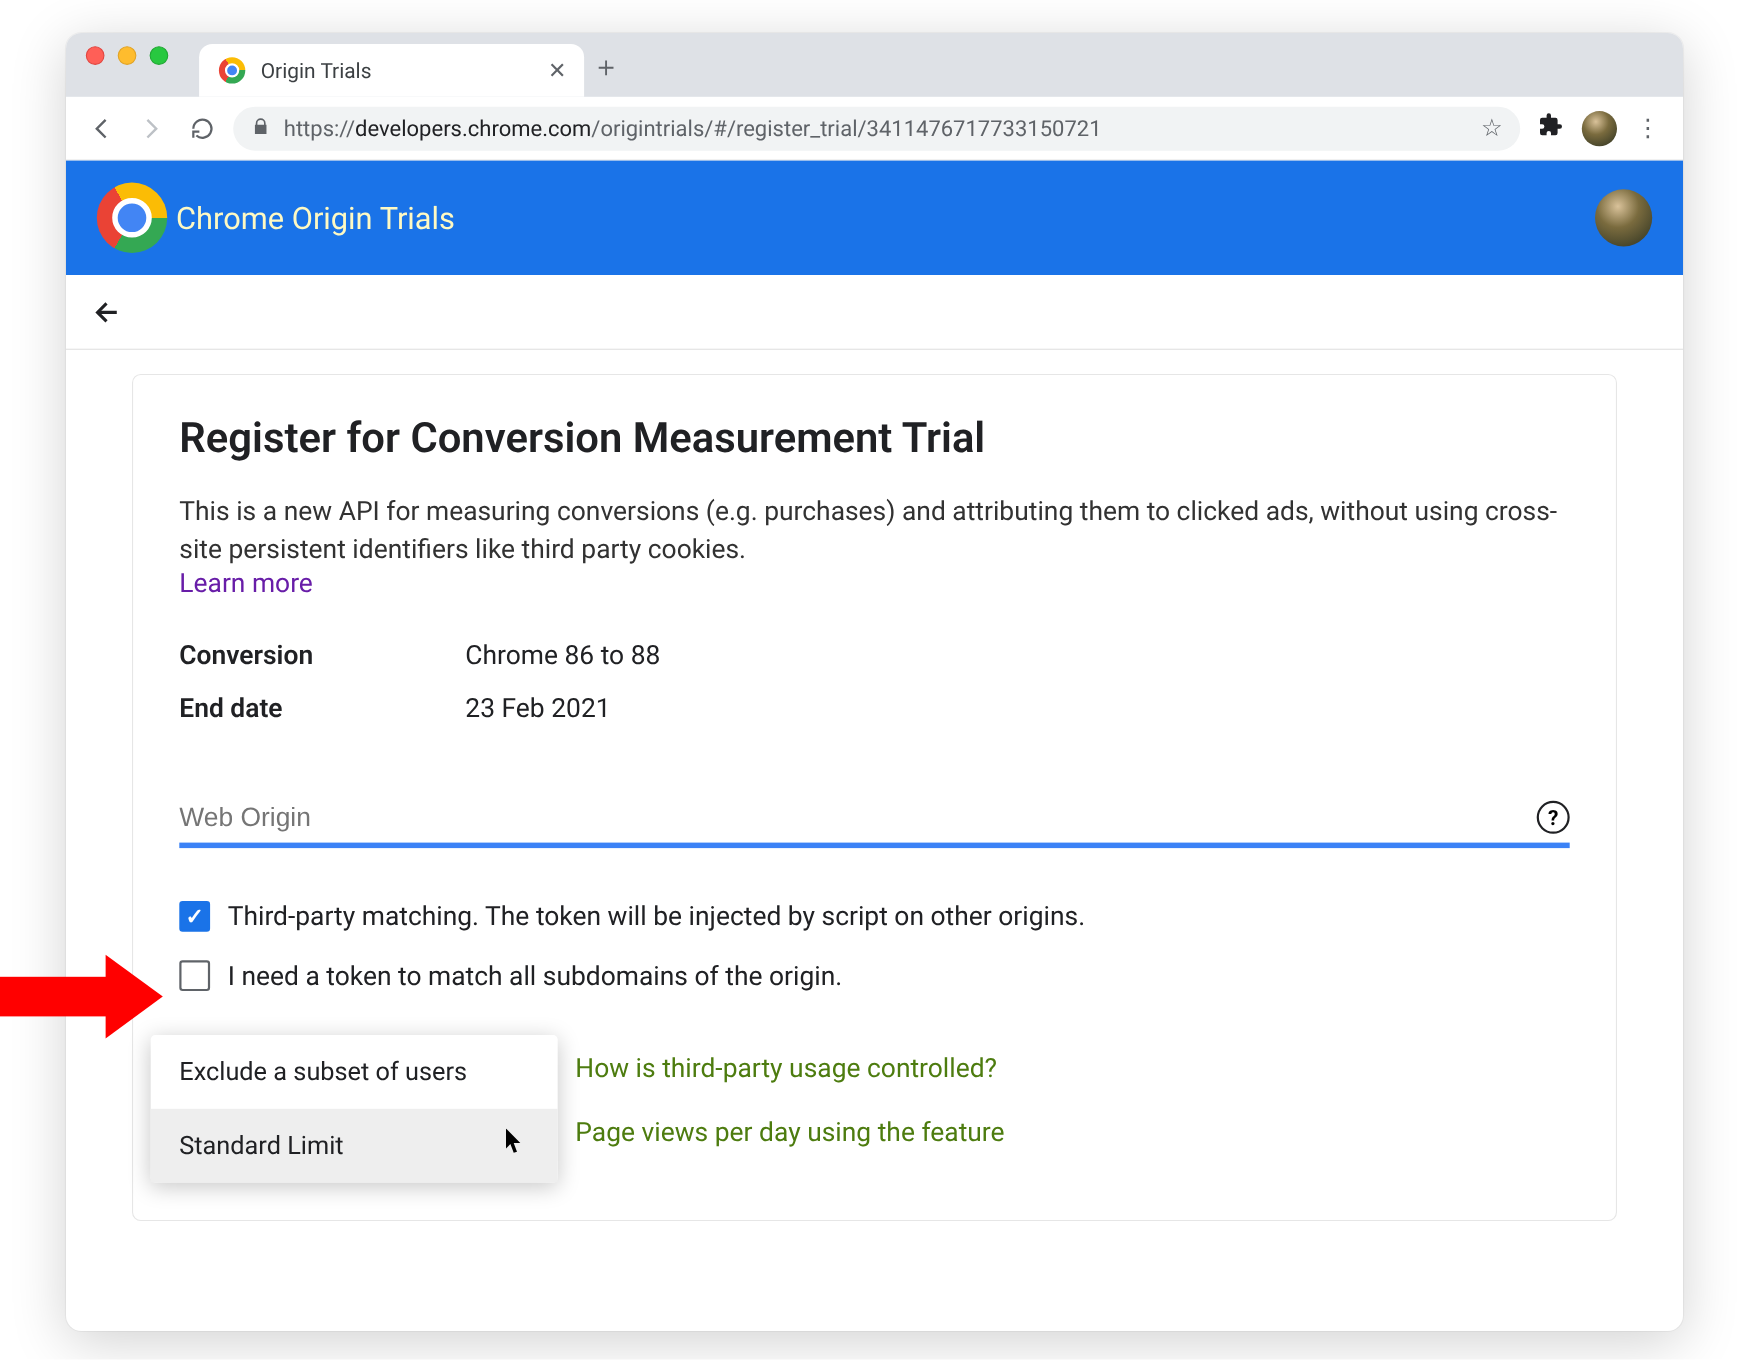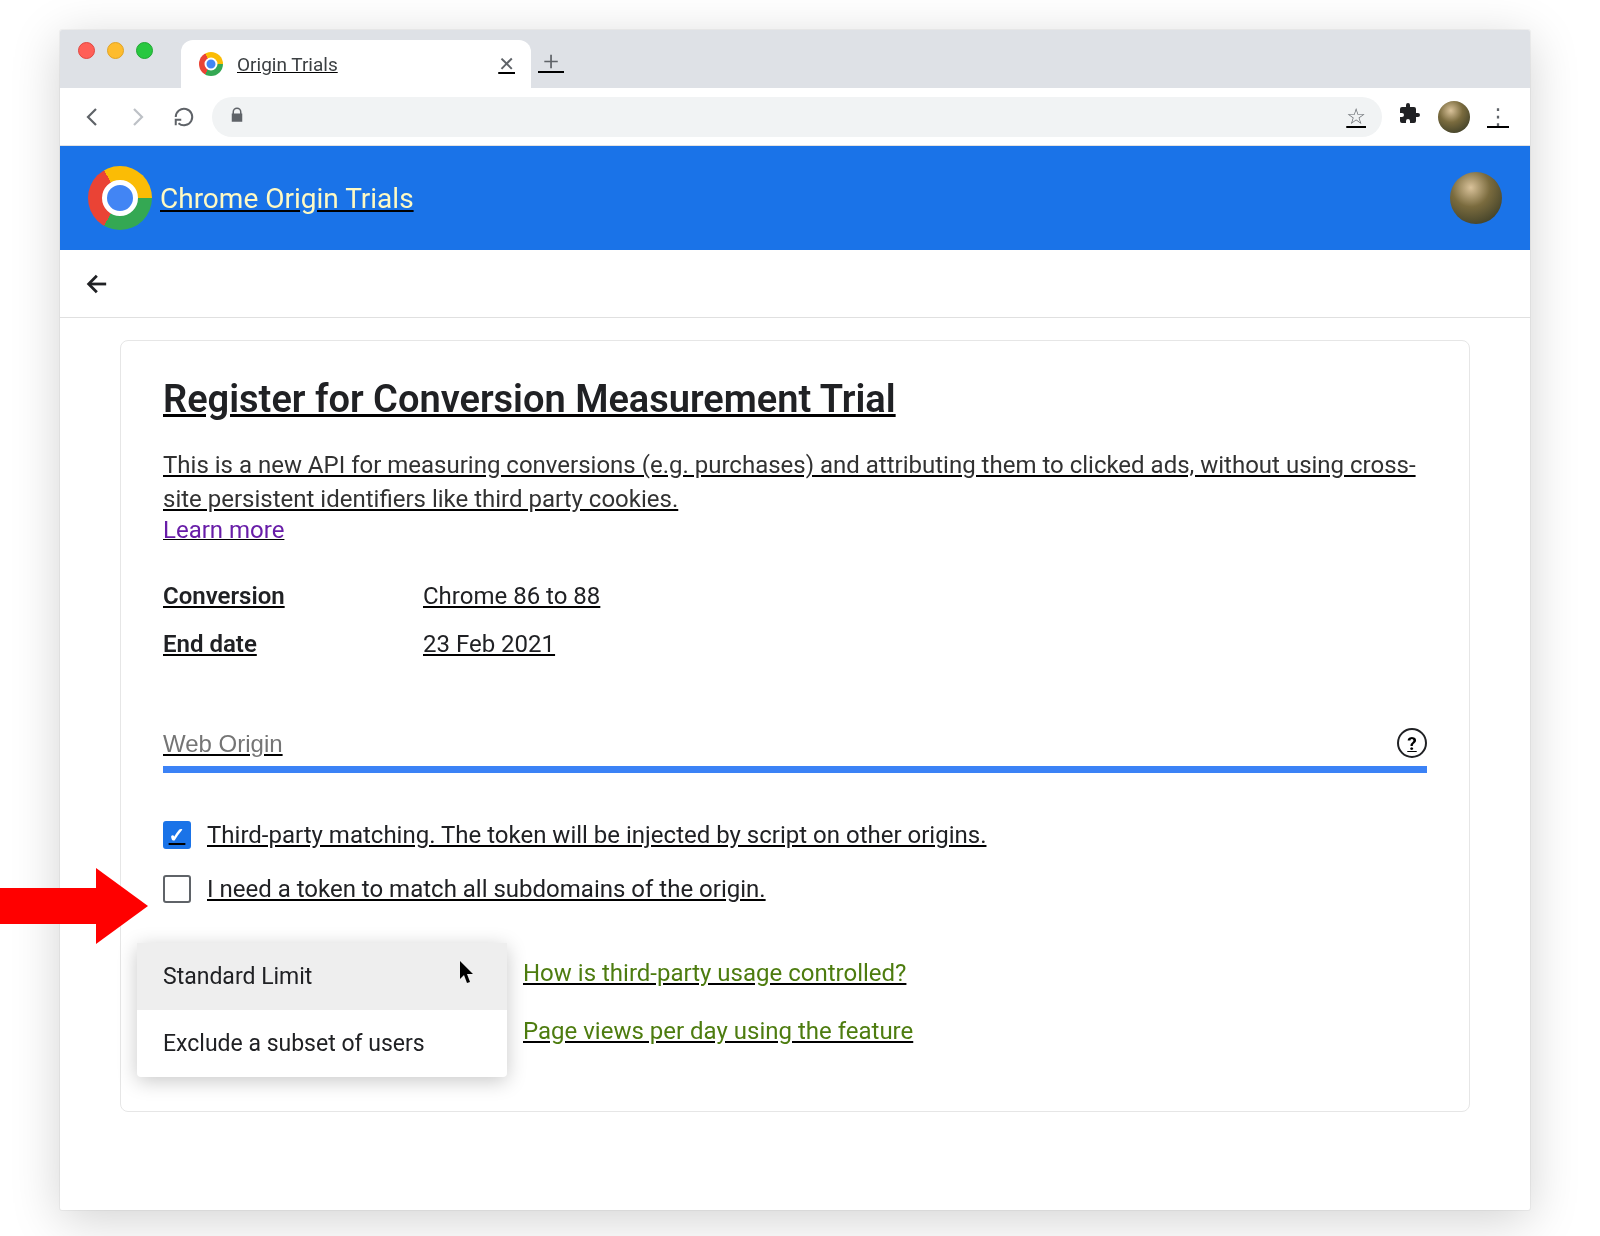--- a/index.html
+++ b/index.html
@@ -11,24 +11,23 @@
     position: relative;
     overflow: hidden;
   }
   .browser-window {
     position: absolute;
     left: 60px;
     top: 30px;
     width: 1470px;
     height: 1180px;
     background: #fff;
-    border-radius: 2px;
+    border-radius: 14px;
     box-shadow: 0 10px 50px rgba(0,0,0,0.18), 0 0 0 1px rgba(0,0,0,0.04);
     overflow: hidden;
-    text-decoration: underline;
   }
   
   .tab-bar {
     height: 58px;
     background: #dee1e6;
     display: flex;
     align-items: flex-end;
     padding-left: 18px;
     position: relative;
   }
@@ -121,21 +120,21 @@
   .link { color:#681da8; font-size:24px; cursor:pointer; }
   .meta-table { margin-top: 28px; }
   .meta-row { display:flex; padding:10px 0; }
   .meta-label { width: 260px; font-weight:600; font-size:24px; color:#202124;}
   .meta-val { font-size:24px; color:#202124;}
   .origin-field {
     margin-top: 60px;
     display:flex;
     align-items:flex-end;
     gap:12px;
-    border-bottom: 7px solid #3b82f6;
+    border-bottom: 5px solid #3b82f6;
     padding-bottom: 8px;
   }
   .origin-field input { border:none; outline:none; font-size:24px; flex:1; background:transparent; color:#202124;}
   .origin-field input::placeholder { color:#757575; }
   .help-circ {
     width:30px;height:30px;border:2.5px solid #202124;border-radius:50%;display:flex;align-items:center;justify-content:center;font-weight:700;font-size:19px;flex:none;
   }
   .checks { margin-top: 48px; display:flex; flex-direction:column; gap:26px;}
   .check-row { display:flex; align-items:flex-start; gap:16px;}
   .cbox {
@@ -255,20 +254,23 @@
           <path d="M3 12a9 9 0 1 1 3 6.7"></path>
           <path d="M3 21v-6h6"></path>
         </svg>
     </div>
     <div class="url-box">
       <span class="lock-icon">
         <svg width="18" height="18" viewBox="0 0 24 24" fill="currentColor">
             <path d="M6 10V8a6 6 0 1 1 12 0v2h1v11H5V10h1zm2 0h8V8a4 4 0 1 0-8 0v2z"></path>
           </svg>
       </span>
+      <span class="url-text">
+        <span>https://</span><span class="url-host">developers.chrome.com</span><span>/origintrials/#/register_trial/3411476717733150721</span>
+      </span>
       <span class="toolbar-icon" style="margin-left:auto;">☆</span>
     </div>
     <span class="ext-icon" style="margin:0 6px;">
       <svg width="24" height="24" viewBox="0 0 24 24" fill="currentColor">
           <path d="M20 11h-2V7a2 2 0 0 0-2-2h-4V3a2 2 0 1 0-4 0v2H4a2 2 0 0 0-2 2v4h2a2 2 0 1 1 0 4H2v4a2 2 0 0 0 2 2h4v-2a2 2 0 1 1 4 0v2h4a2 2 0 0 0 2-2v-4h2a2 2 0 1 0 0-4z"></path>
         </svg>
     </span>
     <div class="small-avatar"></div>
     <div class="nav-btn" style="font-size:22px;">⋮</div>
   </div>
@@ -327,28 +329,28 @@
 
     <div class="lower">
       <div class="lower-row">
         <div class="lower-text">How is third-party usage controlled?</div>
       </div>
       <div class="lower-row">
         <div class="lower-text">Page views per day using the feature</div>
       </div>
 
       <div class="menu">
+        <div class="menu-item">
+          <span>Exclude a subset of users</span>
+        </div>
         <div class="menu-item hover">
           <span>Standard Limit</span>
           <span class="cursor-arrow">
             <svg width="18" height="24" viewBox="0 0 16 24" fill="#000">
                 <path d="M0 0l0 18 4-4 3 8 3-1-3-8 6 0z"></path>
               </svg>
           </span>
         </div>
-        <div class="menu-item">
-          <span>Exclude a subset of users</span>
-        </div>
       </div>
     </div>
   </div>
 
 </div>
 
 </body></html>

